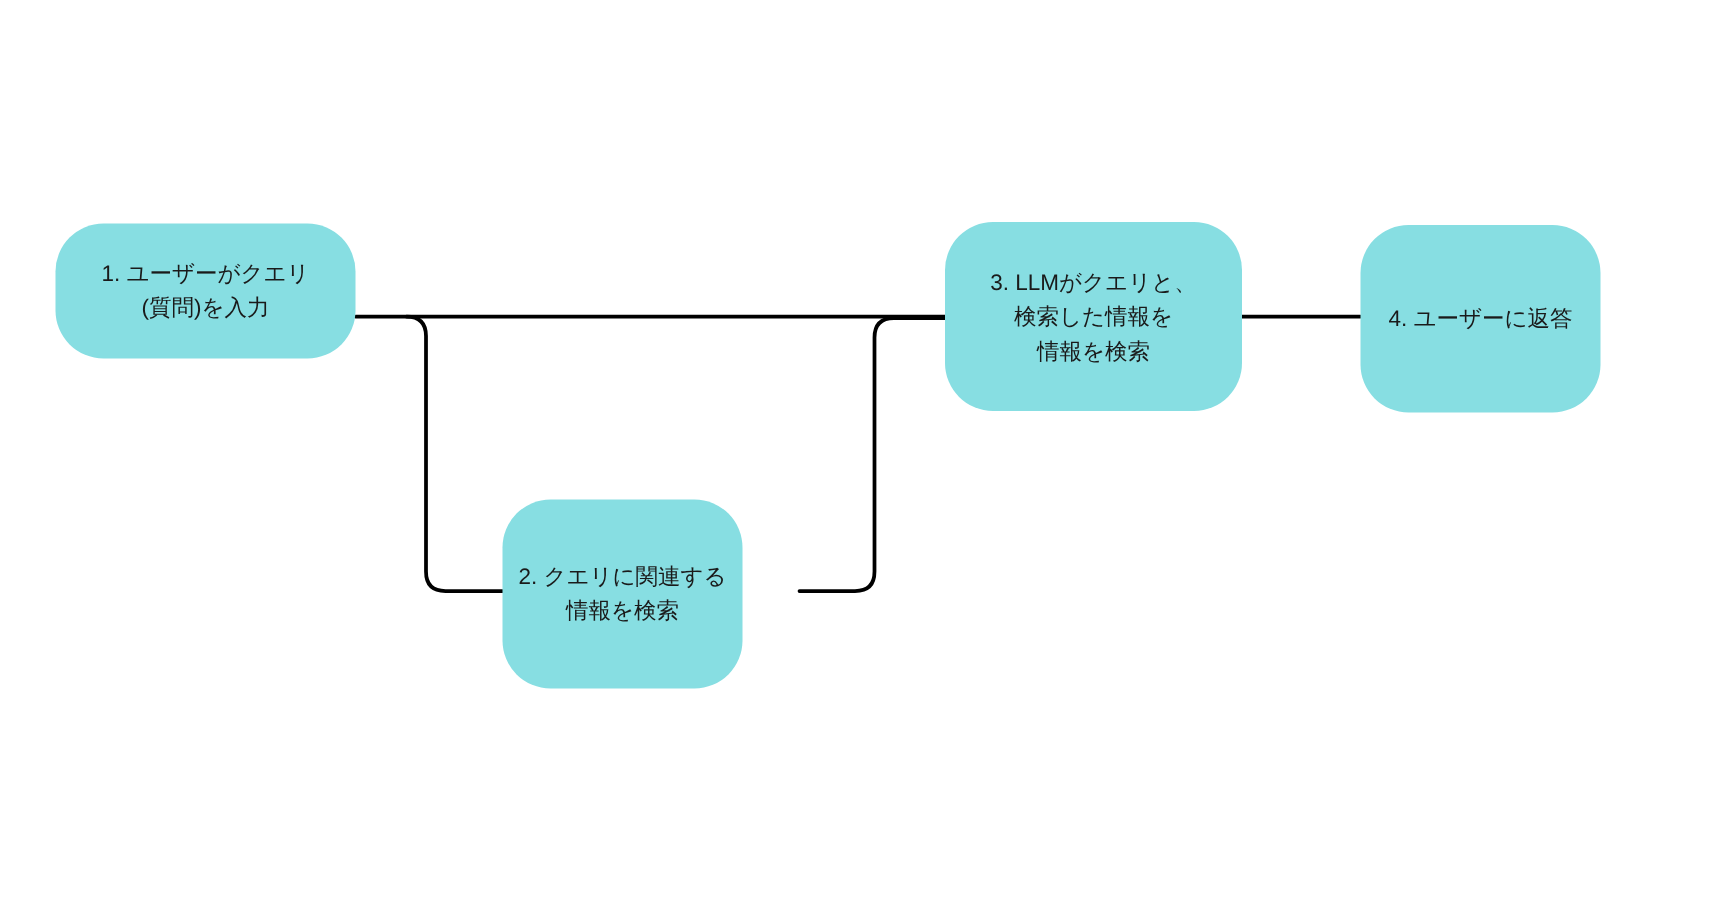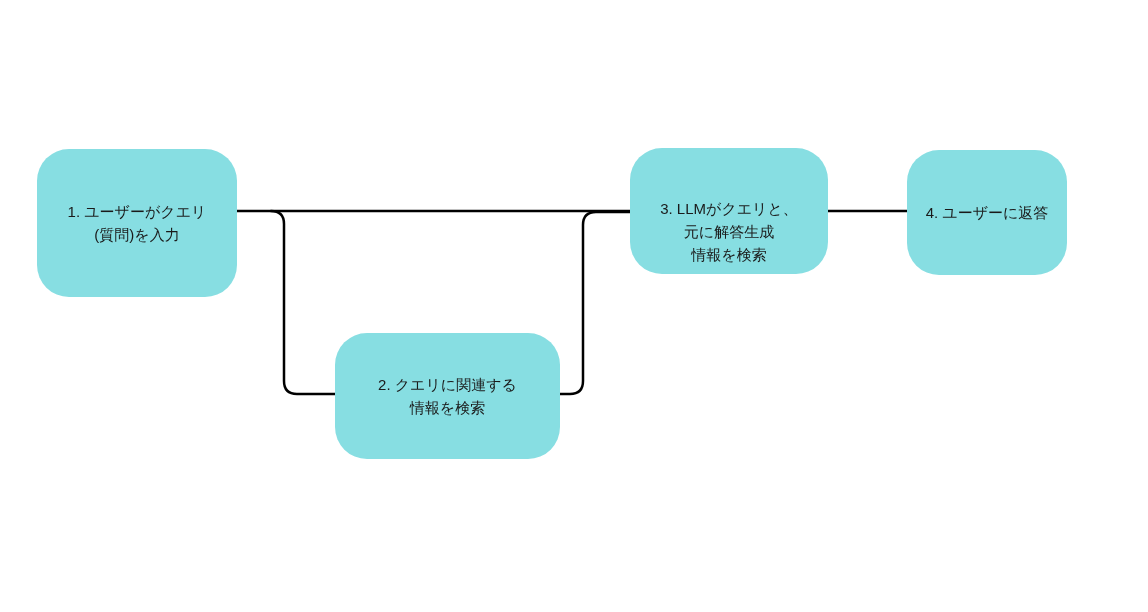--- a/index.html
+++ b/index.html
@@ -42,23 +42,23 @@
     color: var(--text-color, #1a1a1a);
     font-size: 15px;
     line-height: 23px;
     box-sizing: border-box;
     padding: 8px 12px;
   }
   .node .line {
     display: block;
     white-space: nowrap;
   }
-  .node1 { left: 37px;  top: 149px; width: 200px; height: 148px; }
-  .node2 { left: 335px; top: 333px; width: 225px; height: 126px; }
-  .node3 { left: 630px; top: 148px; width: 198px; height: 126px; justify-content: flex-end; }
+  .node1 { left: 37px;  top: 149px; width: 200px; height: 90px; }
+  .node2 { left: 335px; top: 333px; width: 160px; height: 126px; }
+  .node3 { left: 630px; top: 148px; width: 198px; height: 126px; }
   .node4 { left: 907px; top: 150px; width: 160px; height: 125px; }
 </style>
 </head>
 <body>
 
 <div class="canvas">
 
   <svg class="connectors" viewBox="0 0 1148 612" aria-hidden="true">
     <path d="M 237 211 H 630"></path>
     <path d="M 271 211 Q 284 211 284 224 V 381 Q 284 394 297 394 H 335"></path>
@@ -71,21 +71,21 @@
     <span class="line">(質問)を入力</span>
   </div>
 
   <div class="node node2">
     <span class="line">2. クエリに関連する</span>
     <span class="line">情報を検索</span>
   </div>
 
   <div class="node node3">
     <span class="line">3. LLMがクエリと、</span>
-    <span class="line">元に解答生成</span>
+    <span class="line">検索した情報を</span>
     <span class="line">情報を検索</span>
   </div>
 
   <div class="node node4">
     <span class="line">4. ユーザーに返答</span>
   </div>
 
 </div>
 
 </body></html>

